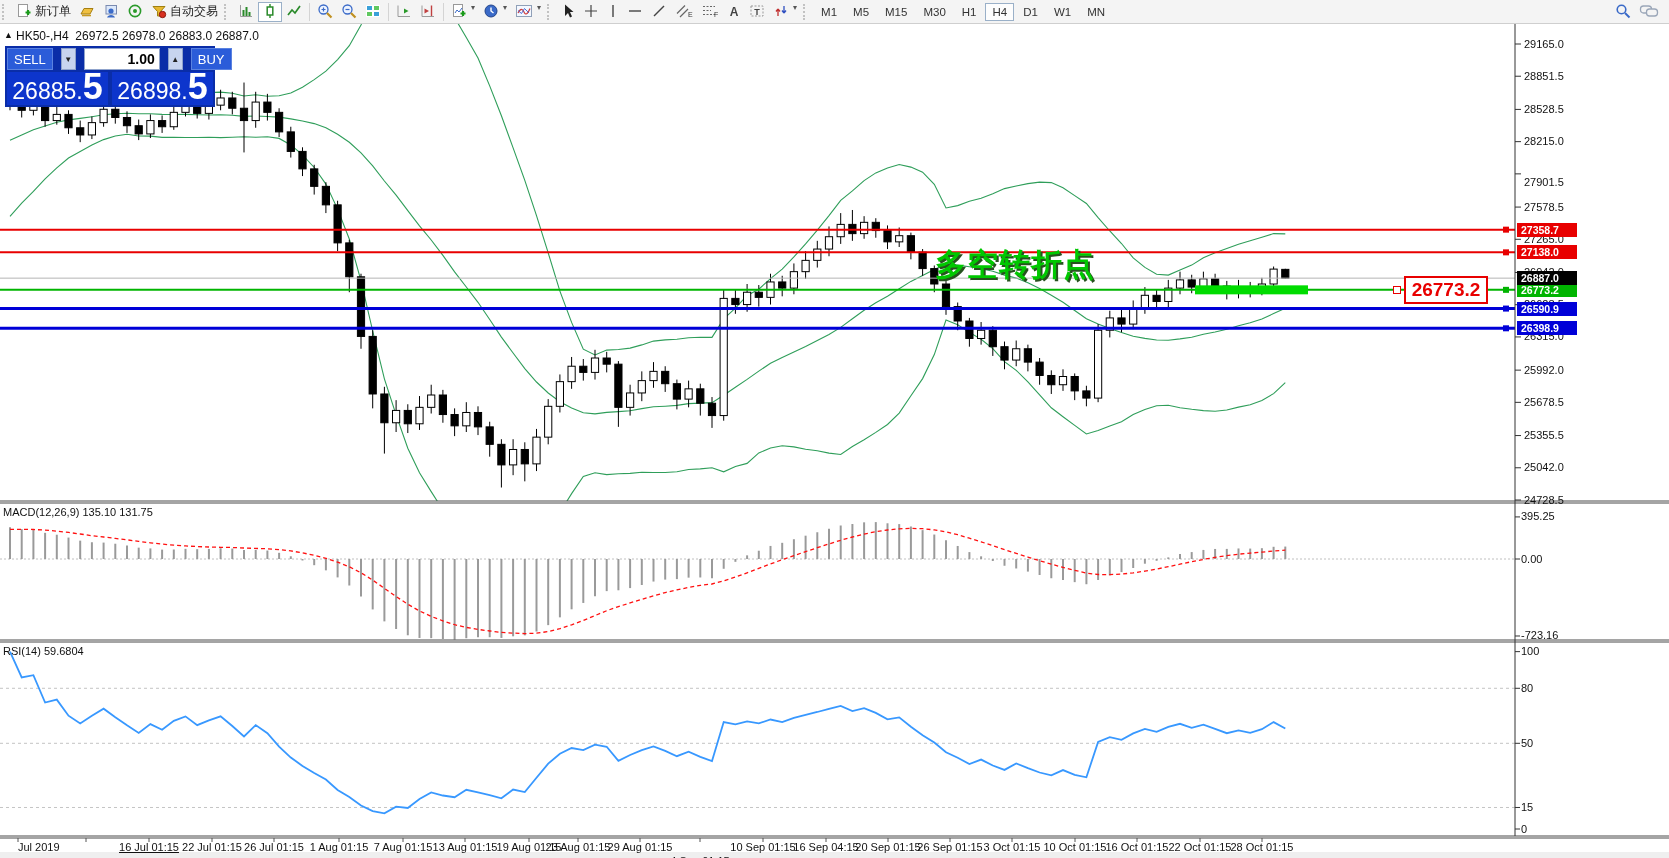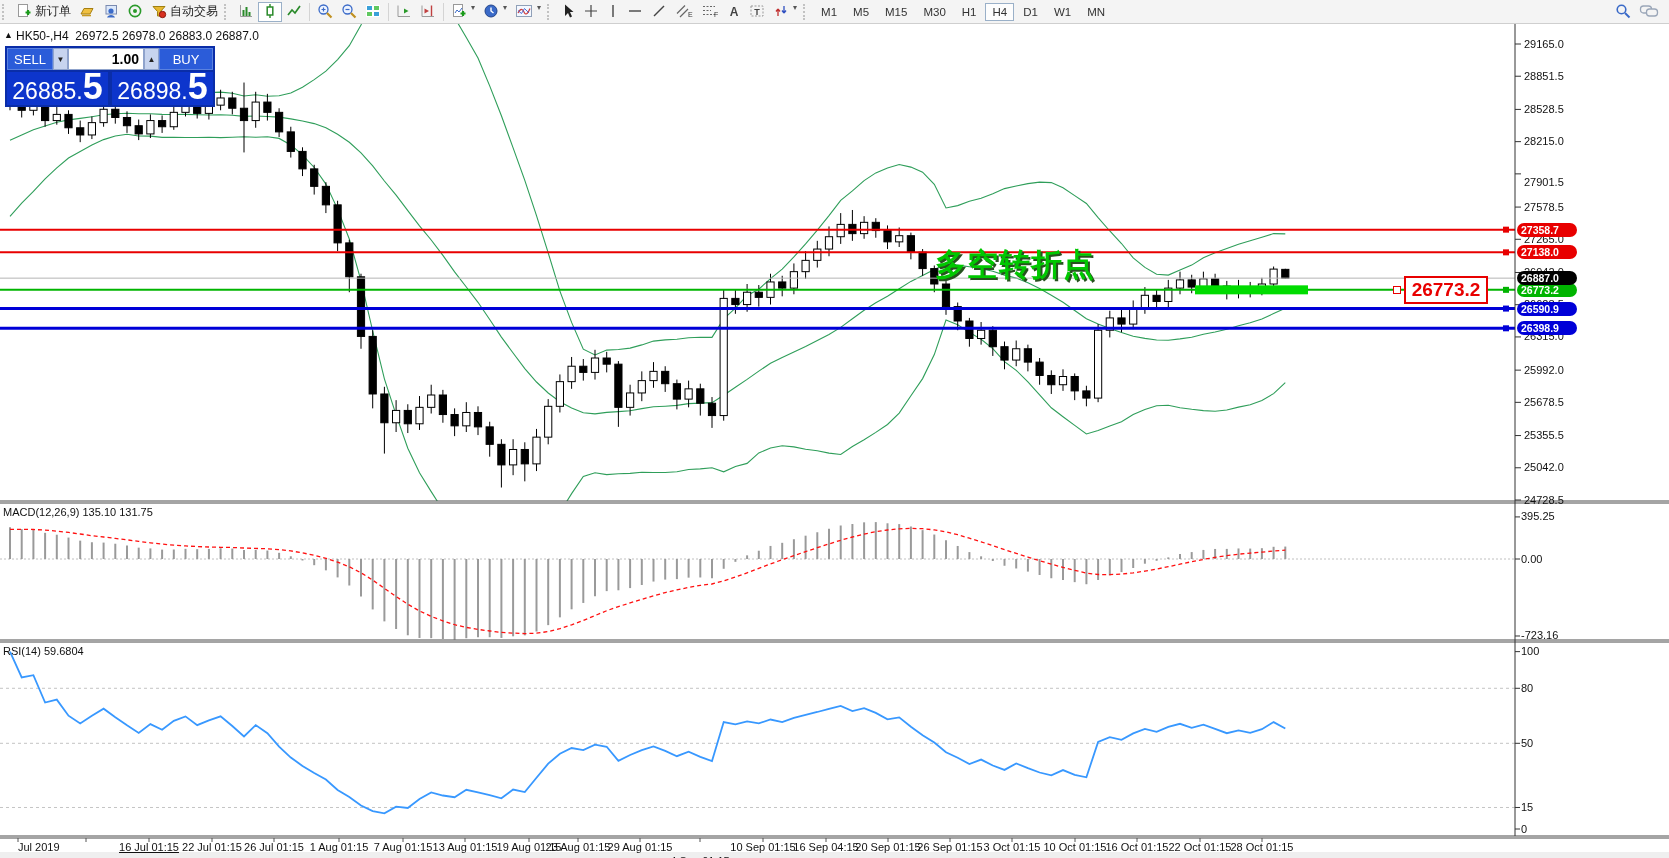--- a/index.html
+++ b/index.html
@@ -16,36 +16,36 @@
   .caret{font-size:8px;color:#555;margin-left:1px;}
   #tf-box{display:flex;align-items:center;}
   .btn-tf{font-size:11.5px;color:#333;padding:2px 6px;border:1px solid transparent;margin:0 1px;}
   .btn-tf.active{background:#fdfdfd;border:1px solid #9ab0c8;}
   .spacer{flex:1;}
   
   #chart-svg{position:absolute;left:0;top:0;z-index:1;}
   #overlays{position:absolute;left:0;top:0;width:1669px;height:858px;z-index:2;}
   .tick-label{position:absolute;font-size:11px;color:#111;white-space:nowrap;}
   .axis-box{position:absolute;left:1517px;width:56px;height:14px;font-size:10.5px;font-weight:bold;
-    color:#fff;line-height:14px;padding-left:4px;white-space:nowrap;border-radius:7px;}
+    color:#fff;line-height:14px;padding-left:4px;white-space:nowrap;}
   .time-label{position:absolute;top:841px;font-size:11px;color:#111;transform:translateX(-50%);white-space:nowrap;}
   #symbol-info{position:absolute;left:16px;top:29px;font-size:12px;color:#111;z-index:3;white-space:pre;}
   #collapse-arrow{position:absolute;left:4px;top:30px;font-size:9px;color:#111;z-index:3;}
   #macd-label{position:absolute;left:3px;top:506px;font-size:11px;color:#111;z-index:3;}
   #rsi-label{position:absolute;left:3px;top:645px;font-size:11px;color:#111;z-index:3;}
   #annotation{position:absolute;left:935px;top:244px;font-size:31px;font-weight:bold;color:#00c800;
     letter-spacing:1px;text-shadow:2px 2px 0 #27521f;z-index:3;white-space:nowrap;}
   #price-box{position:absolute;left:1404px;top:276px;width:80px;height:24px;border:2px solid #e80000;
     background:#fff;color:#e80000;font-size:19px;font-weight:bold;text-align:center;line-height:24px;z-index:4;}
   #price-box-marker{position:absolute;left:1393px;top:286px;width:6px;height:6px;border:1px solid #e80000;
     background:#fff;z-index:4;}
   
   #trade-panel{position:absolute;left:5px;top:46px;width:210px;z-index:5;background:#0a2da8;padding:2px;
     box-sizing:border-box;}
-  #tp-row1{display:flex;gap:0;height:22px;}
+  #tp-row1{display:flex;gap:8px;height:22px;}
   .tp-btn{background:#2b5cd9;border:1px solid #5a82e0;color:#fff;font-size:13px;display:flex;
     align-items:center;justify-content:center;font-family:inherit;}
   #sell-btn{width:46px;} #buy-btn{flex:1;}
   .spin{width:15px;background:#c7d4ef;border:1px solid #8fa3cc;color:#222;font-size:8px;display:flex;
     align-items:center;justify-content:center;}
   #volume-input{width:66px;border:1px solid #8fa3cc;font-size:14px;font-weight:bold;text-align:right;
     padding:0 4px;font-family:inherit;}
   #tp-row2{display:flex;gap:4px;margin-top:2px;height:33px;}
   .px-cell{flex:1;background:#0d35cc;color:#fff;display:flex;align-items:baseline;justify-content:center;
     overflow:hidden;}

